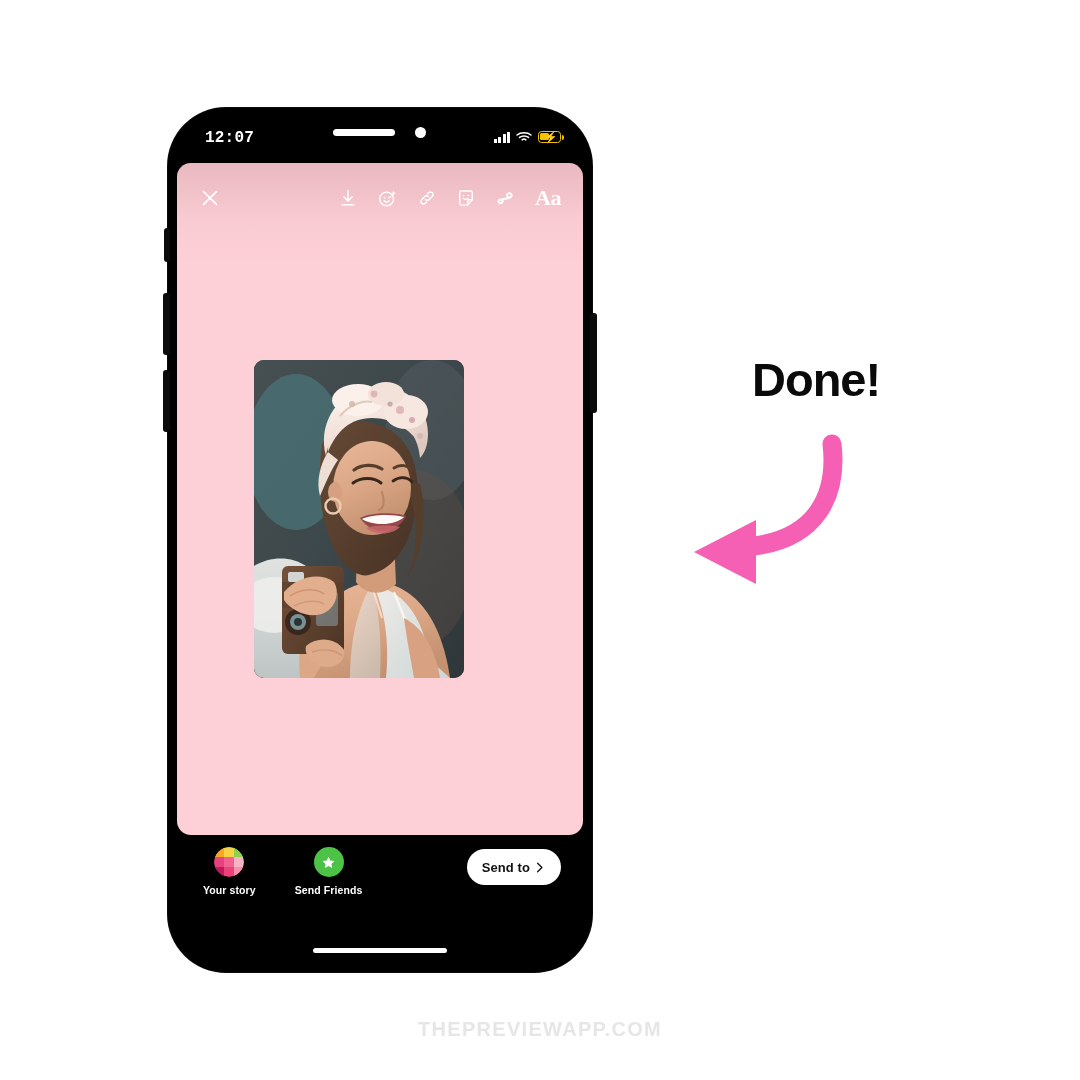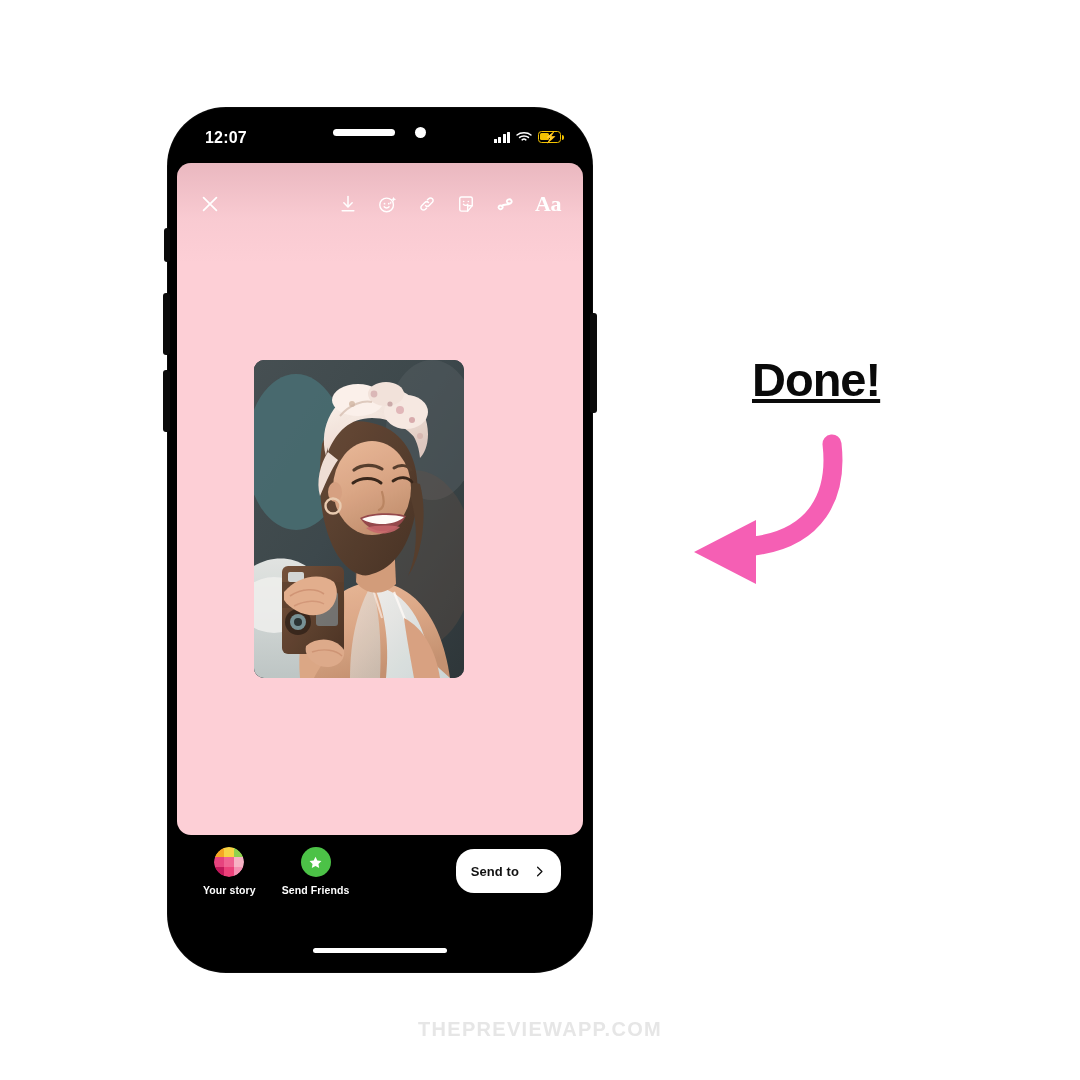--- a/index.html
+++ b/index.html
@@ -60,21 +60,21 @@
   
   .statusbar {
     position: absolute; top: 0; left: 0;
     width: 406px; height: 46px;
     z-index: 15;
     color: #ffffff;
   }
   .status-time {
     position: absolute; left: 28px; top: 12px;
     font-size: 16px; font-weight: bold; letter-spacing: .2px;
-    font-family: Liberation Sans, sans-serif;
+    font-family: Liberation Mono, monospace;
   }
   .status-right {
     position: absolute; right: 22px; top: 14px;
     display: flex; align-items: center; gap: 6px;
   }
   .sig { display: flex; align-items: flex-end; gap: 1.5px; height: 12px; }
   .sig i { display:block; width: 3px; background: #ffffff; border-radius: .5px; }
   .sig i:nth-child(1){ height: 4px; }
   .sig i:nth-child(2){ height: 6.5px; }
   .sig i:nth-child(3){ height: 9px; }
@@ -107,23 +107,23 @@
     overflow: hidden;
   }
   .canvas-top-shade {
     position: absolute; left: 0; top: 0; width: 100%; height: 100px;
     background: linear-gradient(180deg, rgba(190,130,140,.30) 0%, rgba(210,160,168,.10) 55%, rgba(253,207,214,0) 100%);
     pointer-events: none;
   }
 
   
   .toolbar {
-    position: absolute; left: 0; top: 12px;
+    position: absolute; left: 0; top: 24px;
     width: 100%; height: 40px;
-    display: flex; align-items: flex-end;
+    display: flex; align-items: flex-start;
     padding: 0 22px;
     z-index: 5;
     gap: 12px;
   }
   .tb-close { flex: 0 0 auto; }
   .tb-right {
     margin-left: auto;
     display: flex; align-items: center; gap: 19px;
   }
   .icon { display: flex; align-items: center; justify-content: center; }
@@ -146,59 +146,58 @@
   .photo-svg { display: block; width: 100%; height: 100%; }
 
   
   .bottombar {
     position: absolute; left: 0; bottom: 0;
     width: 406px; height: 128px;
     background: #000000;
   }
   .audience {
     position: absolute; left: 26px; top: 12px;
-    display: flex; gap: 26px; align-items: flex-start;
+    display: flex; gap: 39px; align-items: flex-start;
   }
   .aud-item { display: flex; flex-direction: column; align-items: center; gap: 7px; }
   .aud-label {
     color: #ffffff; font-size: 10.5px; font-weight: bold; letter-spacing: .1px;
     white-space: nowrap;
   }
   .avatar-story {
     width: 30px; height: 30px; border-radius: 50%;
     overflow: hidden; position: relative;
   }
   .avatar-close {
     width: 30px; height: 30px; border-radius: 50%;
     background: #4cc247;
     display: flex; align-items: center; justify-content: center;
   }
   .send-btn {
     position: absolute; right: 22px; top: 14px;
     background: #ffffff; color: #111111;
-    height: 44px; padding: 0 15px;
+    height: 36px; padding: 0 15px;
     border-radius: 18px;
-    display: flex; align-items: center; gap: 14px;
+    display: flex; align-items: center; gap: 3px;
     font-size: 13px; font-weight: bold; letter-spacing: .1px;
   }
   .home-indicator {
     position: absolute; left: 50%; transform: translateX(-50%);
     bottom: 10px; width: 134px; height: 5px;
     background: #ffffff; border-radius: 3px;
   }
 
   
   .done-text {
     position: absolute;
     left: 752px; top: 352px;
     font-size: 47px; font-weight: bold;
     color: #0a0a0a;
     letter-spacing: -1px;
     font-family: "Liberation Sans", sans-serif;
-    text-decoration: underline;
   }
   .arrow-wrap { position: absolute; left: 680px; top: 430px; width: 190px; height: 160px; }
 
   .watermark {
     position: absolute;
     left: 0; right: 0; top: 1012px;
     text-align: center;
     color: #e6e6e6;
     font-size: 20px; font-weight: bold;
     letter-spacing: 1.3px;

